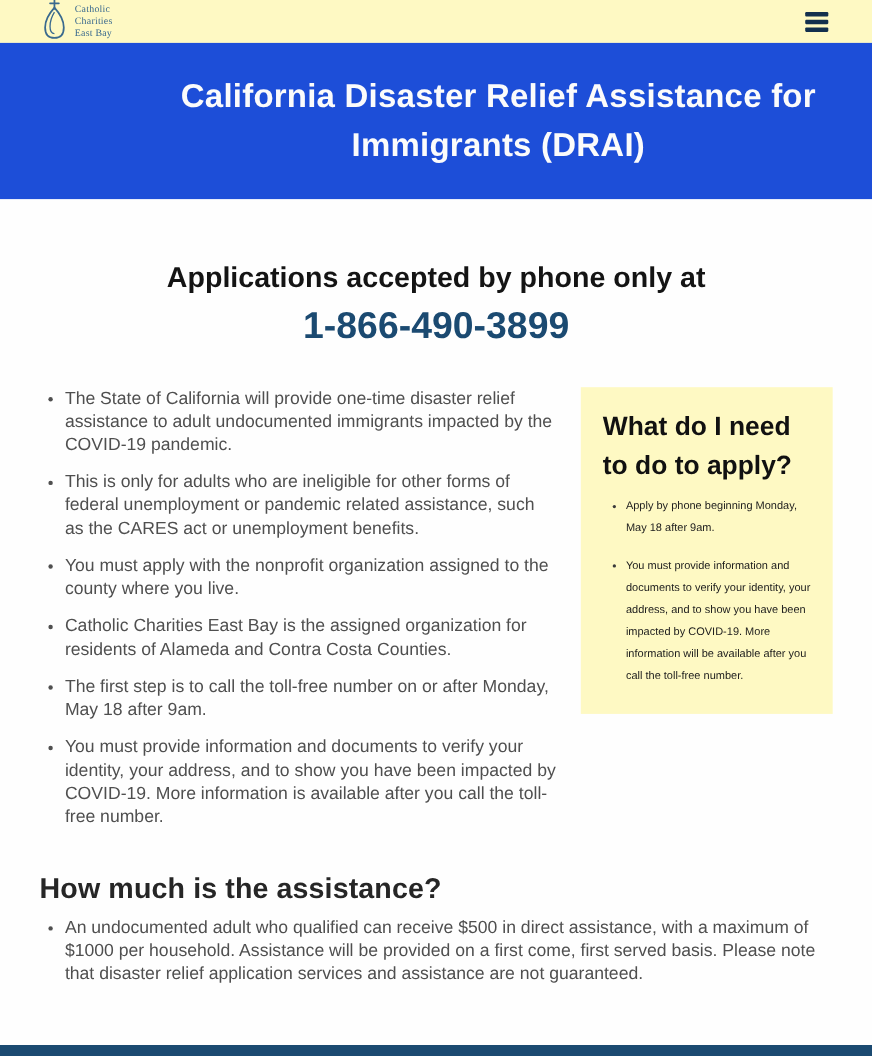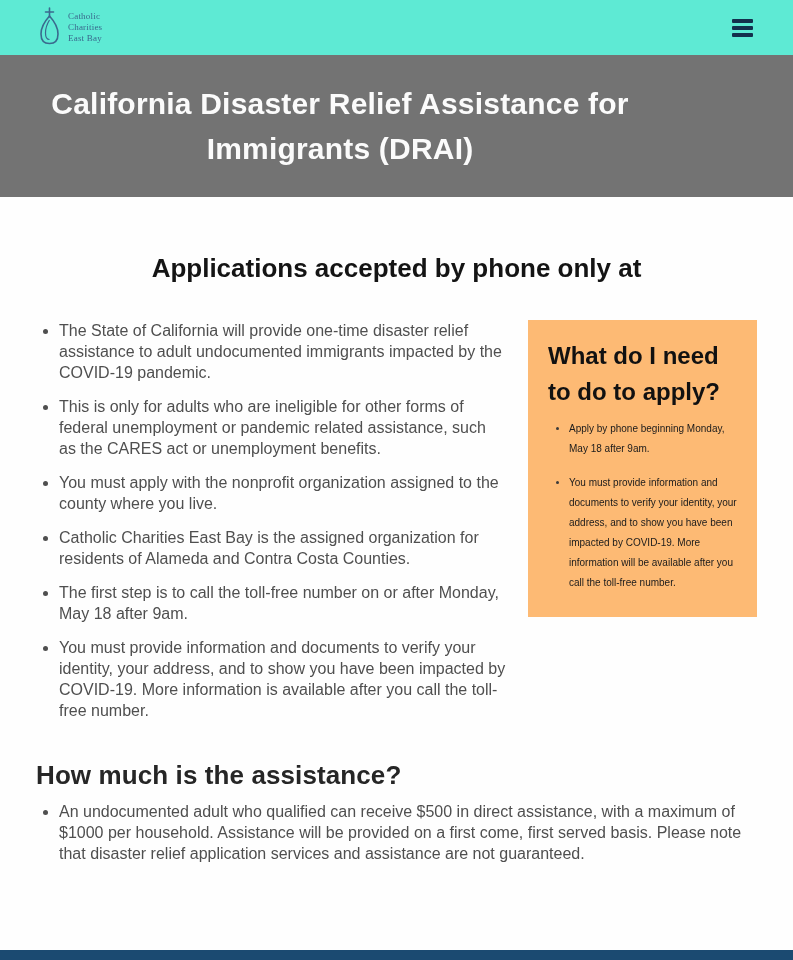--- a/index.html
+++ b/index.html
@@ -8,45 +8,45 @@
     height: 960px;
     position: relative;
     overflow: hidden;
     background: #fefefe;
     font-family: "Liberation Sans", sans-serif;
     -webkit-font-smoothing: antialiased;
   }
 
   
   .site-header {
-    height: 55px;
-    background: #5eead4;
+    height: 39px;
+    background: #fef9c3;
     display: flex;
     align-items: center;
     justify-content: space-between;
     padding: 0 38px 0 36px;
   }
   .logo { display: flex; align-items: center; gap: 5px; cursor: pointer; }
   .logo-text {
     font-family: "Liberation Serif", serif;
     color: #3a6a8e;
     font-size: 9px;
     line-height: 1.2;
     letter-spacing: .2px;
   }
   .hamburger { display: inline-flex; flex-direction: column; gap: 3px; cursor: pointer; padding: 4px 2px; }
   .hamburger span { display: block; width: 21px; height: 4px; background: #13304d; border-radius: 1px; }
 
   
   .hero {
     height: 142px;
-    background: #737373;
+    background: #1d4ed8;
     display: flex;
     align-items: center;
-    justify-content: flex-start;
+    justify-content: flex-end;
   }
   .hero h1 {
     max-width: 680px;
     text-align: center;
     color: #fbfbfb;
     font-size: 30px;
     font-weight: bold;
     line-height: 1.5;
     letter-spacing: .2px;
   }
@@ -86,21 +86,21 @@
     line-height: 21px;
     margin-bottom: 13px;
     padding-right: 2px;
   }
   ul.bullets li::marker { color: #4f4f4f; }
 
   
   .apply-box {
     width: 229px;
     flex: 0 0 229px;
-    background: #fdba74;
+    background: #fef9c3;
     padding: 18px 16px 24px 20px;
   }
   .apply-box h3 {
     max-width: 172px;
     font-size: 24px;
     font-weight: bold;
     color: #111111;
     line-height: 1.5;
     margin-bottom: 9px;
   }
@@ -149,20 +149,21 @@
       <span></span>
   </div>
 </header>
 
 <section class="hero">
   <h1>California Disaster Relief Assistance for Immigrants (DRAI)</h1>
 </section>
 
 <section class="phone-block">
   <div class="phone-line1">Applications accepted by phone only at</div>
+  <a class="phone-number">1-866-490-3899</a>
 </section>
 
 <main class="content">
   <div class="columns">
     <div class="col-left">
       <ul class="bullets">
           <li>The State of California will provide one-time disaster relief assistance to adult undocumented immigrants impacted by the COVID-19 pandemic.</li>
           <li>This is only for adults who are ineligible for other forms of federal unemployment or pandemic related assistance, such as the CARES act or unemployment benefits.</li>
           <li>You must apply with the nonprofit organization assigned to the county where you live.</li>
           <li>Catholic Charities East Bay is the assigned organization for residents of Alameda and Contra Costa Counties.</li>

